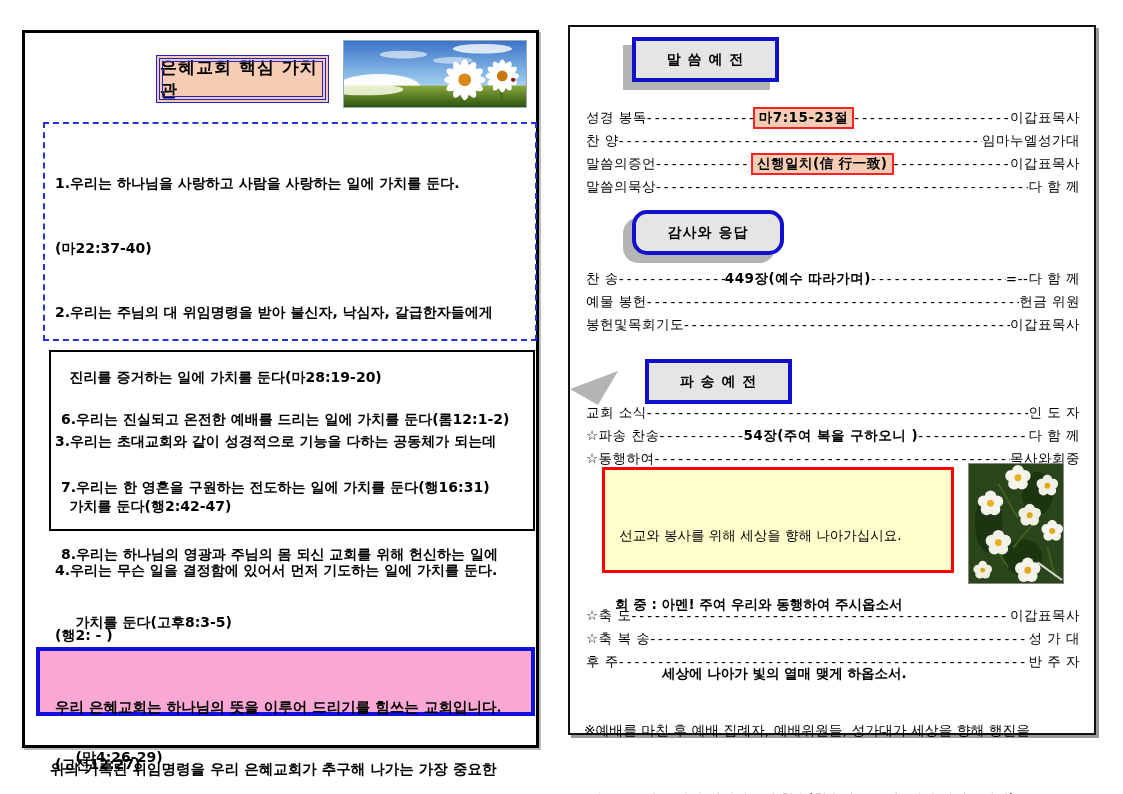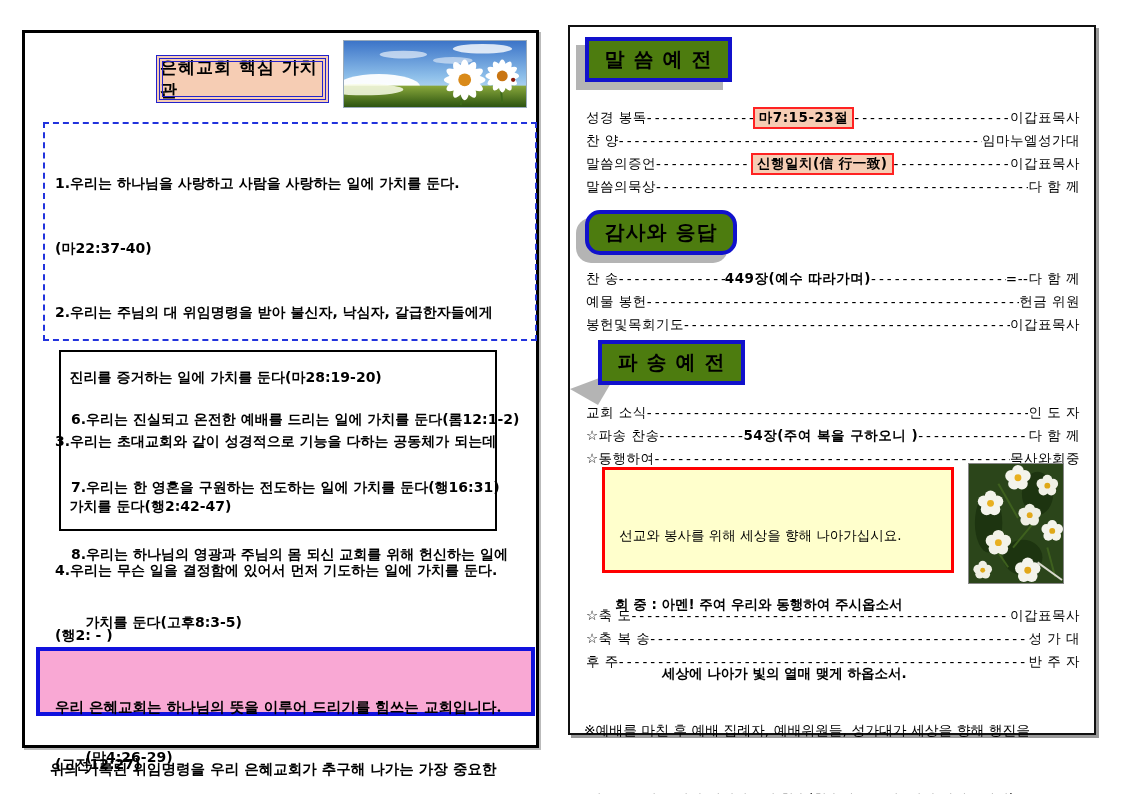--- a/index.html
+++ b/index.html
@@ -12,33 +12,33 @@
   .page-right { left:568px; top:25px; width:528px; height:710px; border:2px solid #111; box-shadow:3px 3px 0 #999; }
 
   
   .title-box { position:absolute; left:131px; top:22px; width:173px; height:48px;
     background:#f6cdb4; border:4px double #2222cc; outline:1px solid #2222cc; outline-offset:-7px;
     display:flex; align-items:center; justify-content:center;
     font-size:17px; font-weight:bold; letter-spacing:1px; }
   .photo-left { position:absolute; left:318px; top:7px; width:184px; height:68px; border:1px solid #9ab; }
   .vbox { position:absolute; font-size:14px; font-weight:bold; line-height:21.5px; white-space:pre; }
   .box1 { left:18px; top:89px;  width:494px; height:219px; border:2px dashed #2233dd; padding:6px 0 0 10px; }
-  .box2 { left:34px; top:317px; width:438px; height:181px; border:2px solid #000; padding:11px 16px 0 10px; line-height:22.5px; }
+  .box2 { left:24px; top:317px; width:486px; height:181px; border:2px solid #000; padding:11px 16px 0 10px; line-height:22.5px; }
   .box3 { left:14px; top:502px; width:501px; height:103px; border:2px dashed #ee1111; border-style:dashed; padding:9px 0 0 8px; line-height:22px; }
   .box4 { left:11px; top:614px; width:499px; height:69px; border:4px solid #1111dd; background:#f9a8d4;
           padding:5px 0 0 10px; font-family:"DejaVu Serif","Liberation Serif",serif; font-size:14.5px; line-height:20.5px; }
   .vbox .r { text-align:left; }
 
   
-  .sec-header { position:absolute; width:147px; height:45px; background:#4d7c0f; border:4px solid #1111cc;
-    display:flex; align-items:center; justify-content:center; font-size:20px; font-weight:bold; letter-spacing:1px;
-    box-shadow:-9px 8px 0 #b4b4b4; z-index:2; }
+  .sec-header { position:absolute; width:147px; height:45px; background:#e5e5e5; border:4px solid #1111cc;
+    display:flex; align-items:center; justify-content:center; font-size:14px; font-weight:bold; letter-spacing:1px;
+    box-shadow:-9px 8px 0 #b4b4b4; z-index:2;margin-left:47px; }
   .hdr-word   { left:15px; top:10px; }
   .hdr-thanks { left:15px; top:183px; width:152px;border-radius:15px; }
-  .hdr-send   { left:28px; top:313px; box-shadow:none; }
+  .hdr-send   { left:28px; top:332px; box-shadow:none; }
   .tri { position:absolute; left:-2px; top:342px; z-index:1; }
 
   .rows { position:absolute; left:16px; right:14px; }
   .rows-word   { top:79px; }
   .rows-thanks { top:240px; }
   .rows-send   { top:374px; }
   .rows-close  { top:577px; }
   .row { display:flex; align-items:center; white-space:nowrap; height:23px; font-size:13.5px; letter-spacing:0.5px; }
   .row .lbl { flex:0 0 auto; }
   .lead { flex:1 1 auto; overflow:hidden; white-space:nowrap; letter-spacing:3px; color:#000; }

